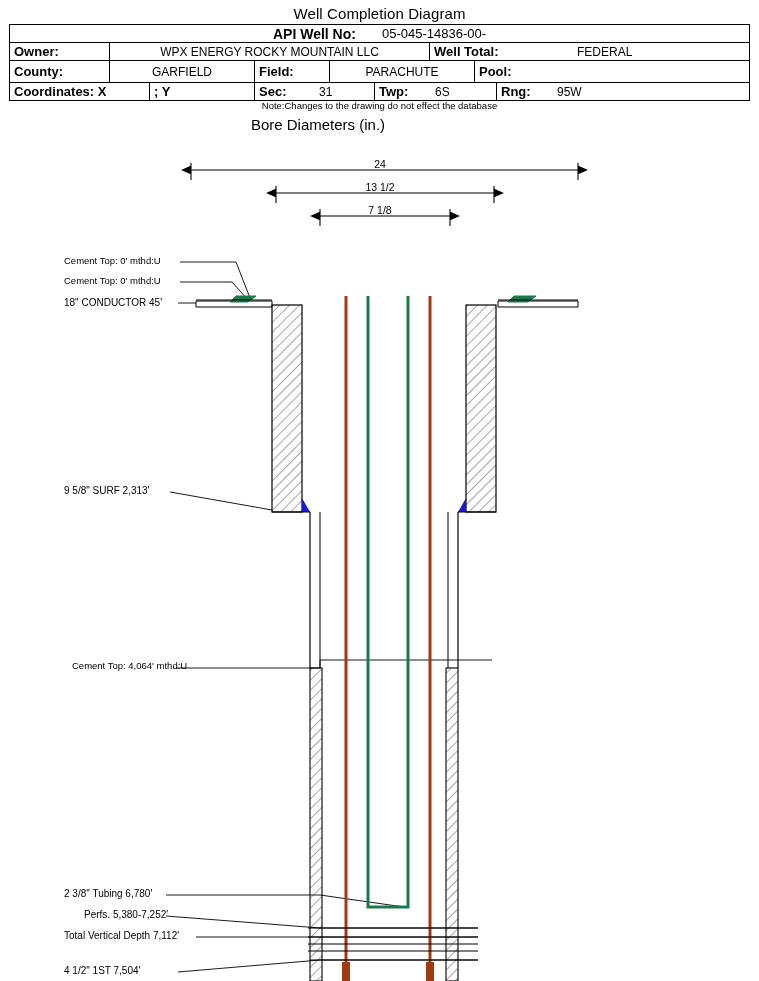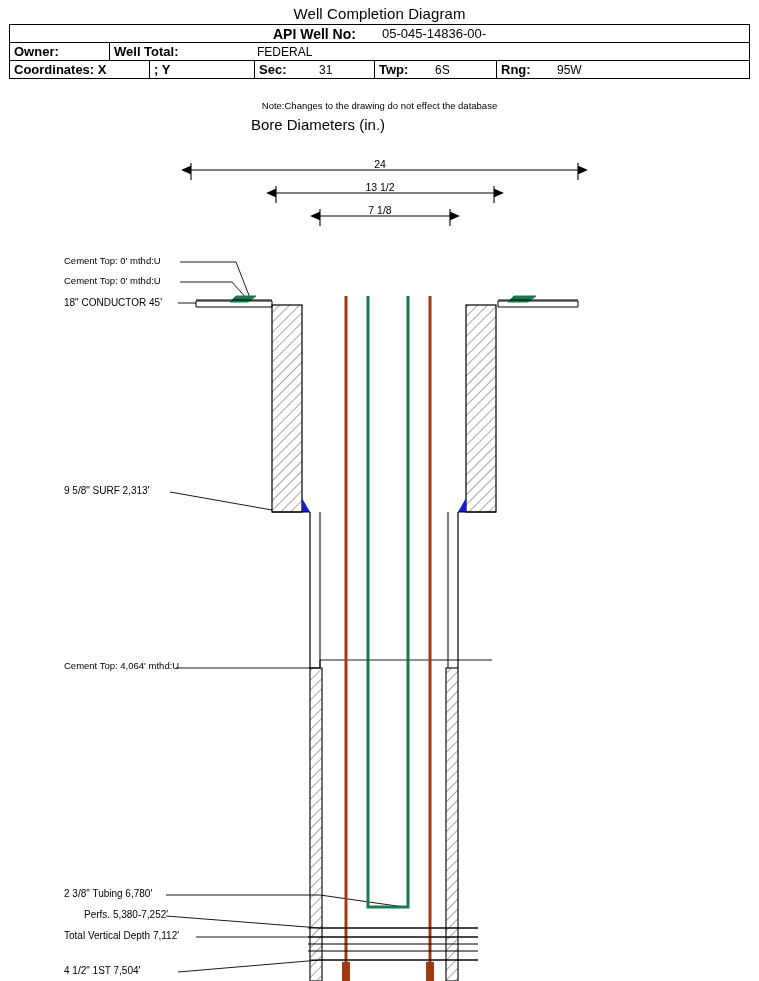--- a/index.html
+++ b/index.html
@@ -91,28 +91,51 @@
     <div class="cell ctr" style="width:100%;justify-content:center;gap:26px;">
       <span class="lbl">API Well No:</span>
       <span style="font-size:13px;">05-045-14836-00-</span>
     </div>
   </div>
 
   <div class="hdr-row">
     <div class="cell vline" style="width:100px;">
       <span class="lbl">Owner:</span>
     </div>
+    <div class="cell ctr vline" style="width:320px;">
+      <span>WPX ENERGY ROCKY MOUNTAIN LLC</span>
+    </div>
     <div class="cell" style="width:115px;">
       <span class="lbl">Well Total:</span>
     </div>
     <div class="cell" style="flex:1;">
       <span style="margin-left:28px;">FEDERAL</span>
     </div>
   </div>
 
+  <div class="hdr-row" style="min-height:21px;">
+    <div class="cell vline" style="width:100px;">
+      <span class="lbl">County:</span>
+    </div>
+    <div class="cell ctr vline" style="width:145px;">
+      <span>GARFIELD</span>
+    </div>
+    <div class="cell vline" style="width:75px;">
+      <span class="lbl">Field:</span>
+    </div>
+    <div class="cell ctr vline" style="width:145px;">
+      <span>PARACHUTE</span>
+    </div>
+    <div class="cell" style="width:80px;">
+      <span class="lbl">Pool:</span>
+    </div>
+    <div class="cell" style="flex:1;">
+      <span></span>
+    </div>
+  </div>
 
   <div class="hdr-row">
     <div class="cell vline" style="width:140px;">
       <span class="lbl">Coordinates: X</span>
     </div>
     <div class="cell vline" style="width:105px;">
       <span class="lbl">; Y</span>
     </div>
     <div class="cell" style="width:60px;">
       <span class="lbl">Sec:</span>
@@ -141,21 +164,21 @@
 <div class="bore-title">Bore Diameters (in.)</div>
 
 <div class="dimlabel" style="left:310px;top:158px;width:140px;">24</div>
 <div class="dimlabel" style="left:310px;top:181px;width:140px;">13 1/2</div>
 <div class="dimlabel" style="left:310px;top:204px;width:140px;">7 1/8</div>
 
 <div class="anno" style="left:64px;top:255px;">Cement Top: 0' mthd:U</div>
 <div class="anno" style="left:64px;top:275px;">Cement Top: 0' mthd:U</div>
 <div class="anno big" style="left:64px;top:297px;">18" CONDUCTOR  45'</div>
 <div class="anno big" style="left:64px;top:485px;">9 5/8" SURF      2,313'</div>
-<div class="anno" style="left:64px;top:660px;">Cement Top: 4,064' mthd:U</div>
+<div class="anno" style="left:72px;top:660px;">Cement Top: 4,064' mthd:U</div>
 <div class="anno big" style="left:64px;top:888px;">2 3/8" Tubing 6,780'</div>
 <div class="anno big" style="left:64px;top:909px;padding-left:20px;">Perfs. 5,380-7,252'</div>
 <div class="anno big" style="left:64px;top:930px;">Total Vertical Depth 7,112'</div>
 <div class="anno big" style="left:64px;top:965px;">4 1/2" 1ST        7,504'</div>
 
 <svg class="diagram" viewBox="0 0 759 981">
   <defs>
     <pattern id="hatch" width="7" height="7" patternTransform="rotate(45)" patternUnits="userSpaceOnUse">
       <line x1="0" y1="0" x2="0" y2="7" stroke="#000" stroke-width="0.7"></line>
     </pattern>

